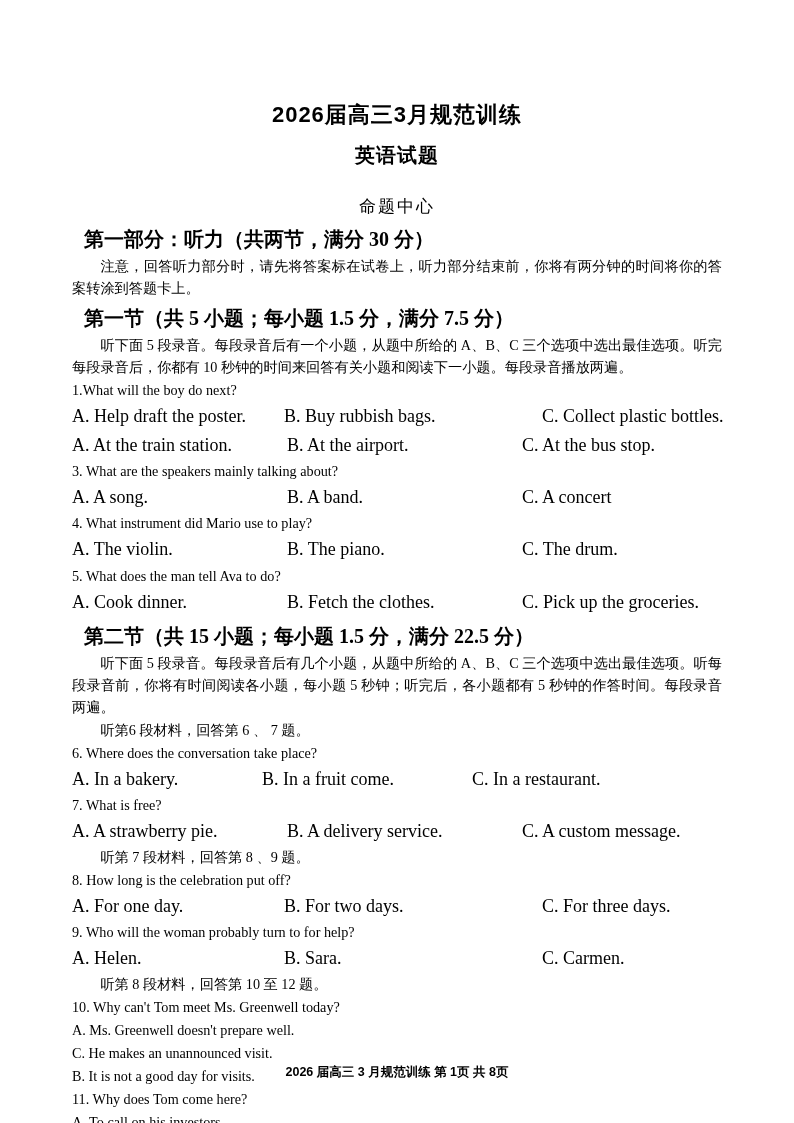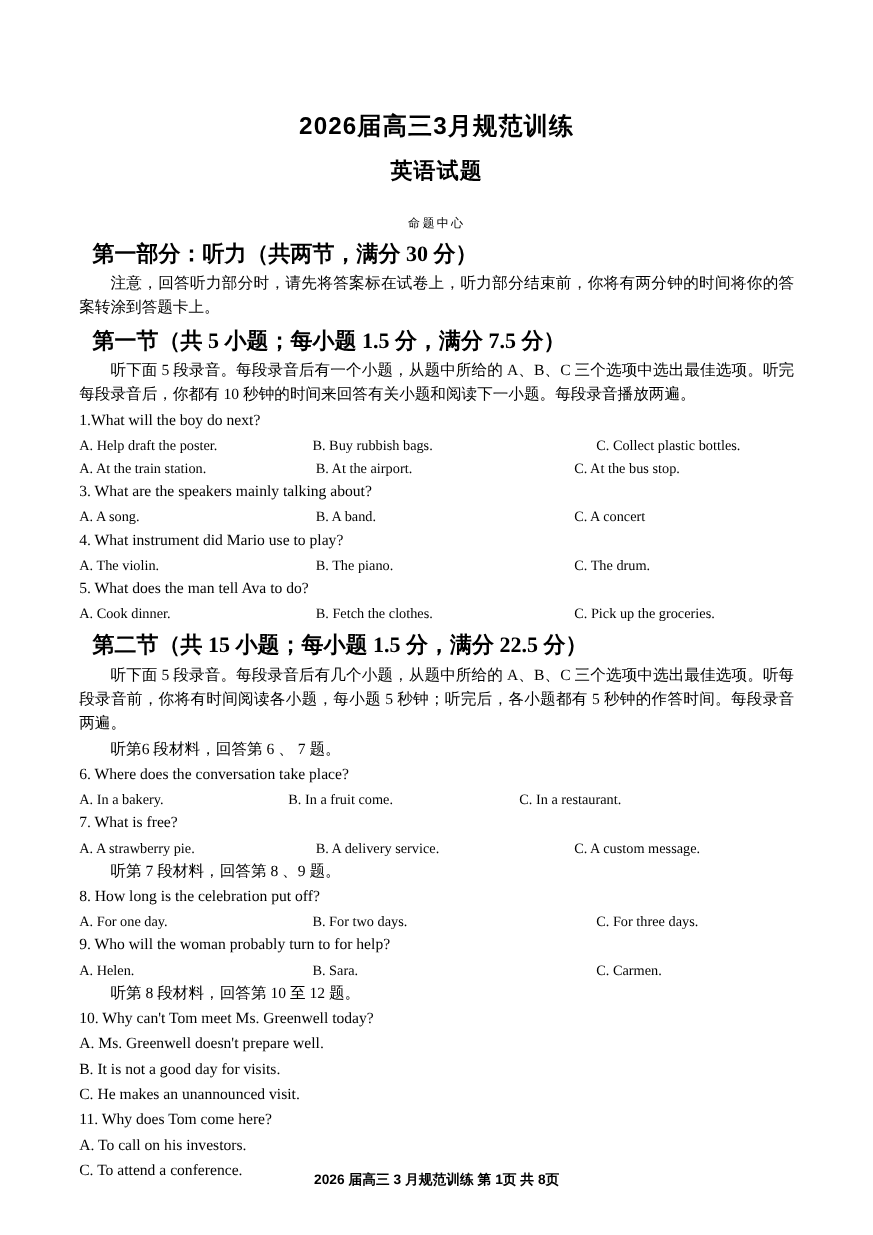--- a/index.html
+++ b/index.html
@@ -31,21 +31,21 @@
   .doc-subtitle {
     text-align: center;
     font-family: "Liberation Sans", "DejaVu Sans", sans-serif;
     font-weight: bold;
     font-size: 20px;
     letter-spacing: 1px;
     margin: 12px 0 0 0;
   }
   .doc-author {
     text-align: center;
-    font-size: 11px;
+    font-size: 17px;
     margin: 26px 0 6px 0;
     letter-spacing: 2px;
   }
   .section-head {
     font-weight: bold;
     font-size: 20px;
     margin: 4px 0 1px 12px;
     line-height: 1.5;
   }
   .para {
@@ -61,21 +61,21 @@
     margin: 0;
     white-space: nowrap;
   }
   .material {
     font-size: 14.2px;
     line-height: 1.62;
     margin: 0;
     text-indent: 2em;
   }
   .opts {
-    font-size: 13px;
+    font-size: 18px;
     line-height: 1.62;
     margin: 0;
     position: relative;
     height: 1.62em;
   }
   .opts span {
     position: absolute;
     top: 0;
     white-space: nowrap;
   }
@@ -183,21 +183,21 @@
   <p class="opts wide">
     <span class="opt-a">A. Helen.</span>
     <span class="opt-b">B. Sara.</span>
     <span class="opt-c">C. Carmen.</span>
   </p>
 
   <p class="material">听第 8 段材料，回答第 10 至 12 题。</p>
 
   <p class="qline">10. Why can't Tom meet Ms. Greenwell today?</p>
   <p class="stack-line">A. Ms. Greenwell doesn't prepare well.</p>
+  <p class="stack-line">C. He makes an unannounced visit.</p>
   <p class="stack-line">B. It is not a good day for visits.</p>
-  <p class="stack-line">C. He makes an unannounced visit.</p>
 
   <p class="qline">11. Why does Tom come here?</p>
   <p class="stack-line">A. To call on his investors.</p>
   <p class="stack-line">C. To attend a conference.</p>
 
   <div class="footer">2026 届高三 3 月规范训练  第 1页  共 8页</div>
 </div>
 
 </body></html>

